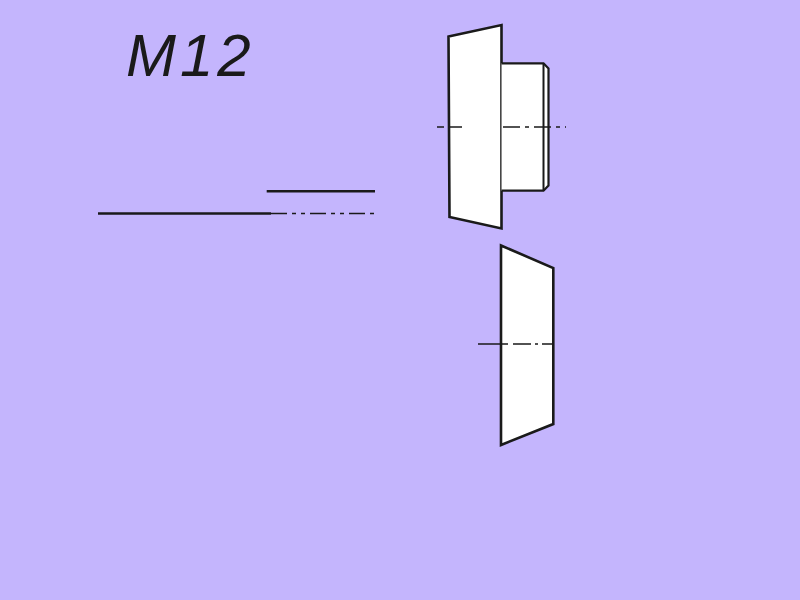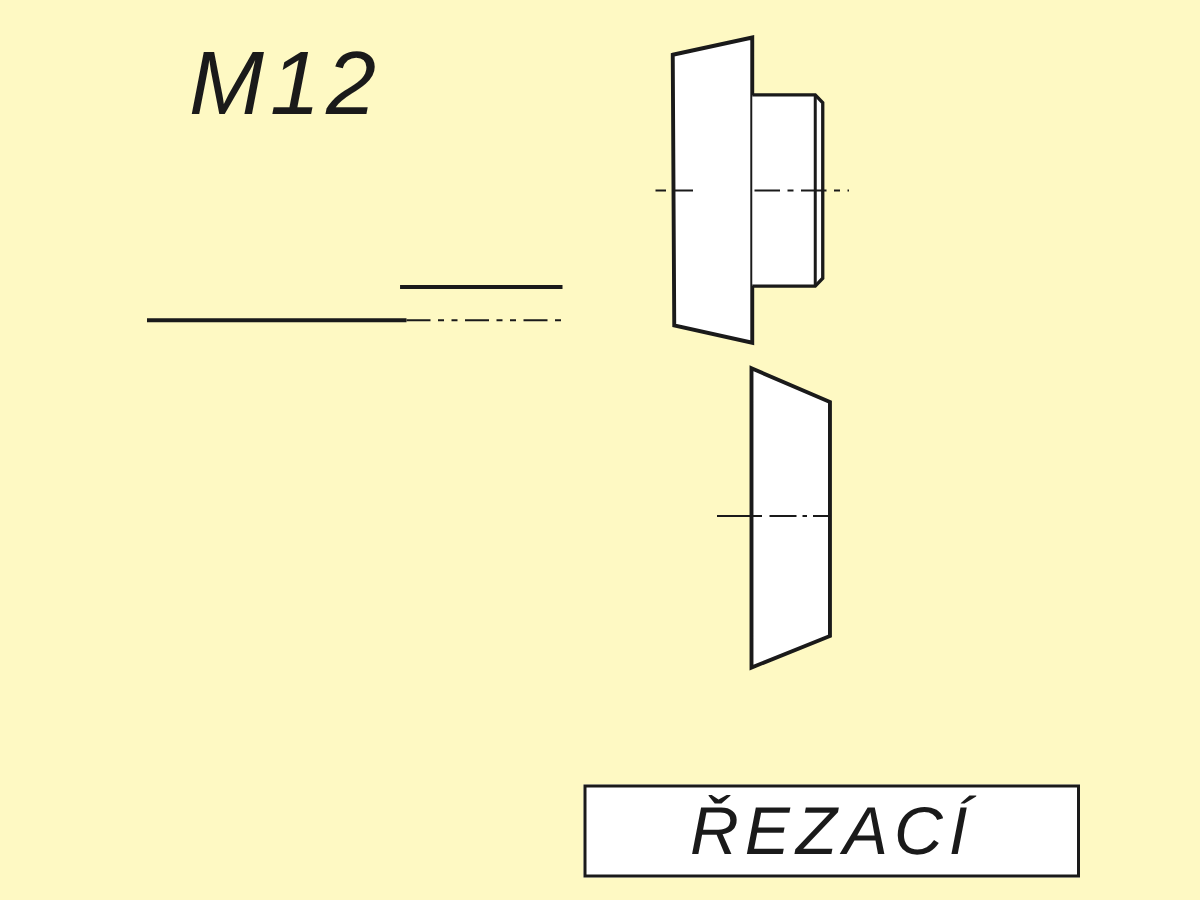--- a/index.html
+++ b/index.html
@@ -5,21 +5,21 @@
   html, body {
     margin: 0;
     padding: 0;
     background: #ffffff;
     font-family: "Liberation Sans", sans-serif;
   }
   #stage {
     position: relative;
     width: 800px;
     height: 600px;
-    background: #fef9c3;
+    background: #c4b5fd;
     overflow: hidden;
   }
   #linework {
     position: absolute;
     left: 0;
     top: 0;
   }
   .thread-size {
     position: absolute;
     left: 126px;
@@ -76,17 +76,14 @@
       <line x1="478" y1="344" x2="553.5" y2="344" stroke-width="1.4" stroke-dasharray="30 5 18 4 3 4"></line>
 
       <line x1="266.7" y1="191.3" x2="375" y2="191.3" stroke-width="2.6"></line>
       <line x1="98" y1="213.5" x2="271" y2="213.5" stroke-width="2.6"></line>
       <line x1="271" y1="213.5" x2="377" y2="213.5" stroke-width="1.3" stroke-dasharray="16 5 4 5 4 5"></line>
     </g>
   </svg>
 
   <div class="thread-size">M12</div>
 
-  <div class="tool-type-box">
-    <span class="tool-type-text">ŘEZACÍ</span>
-  </div>
 
 </div>
 
 </body></html>

